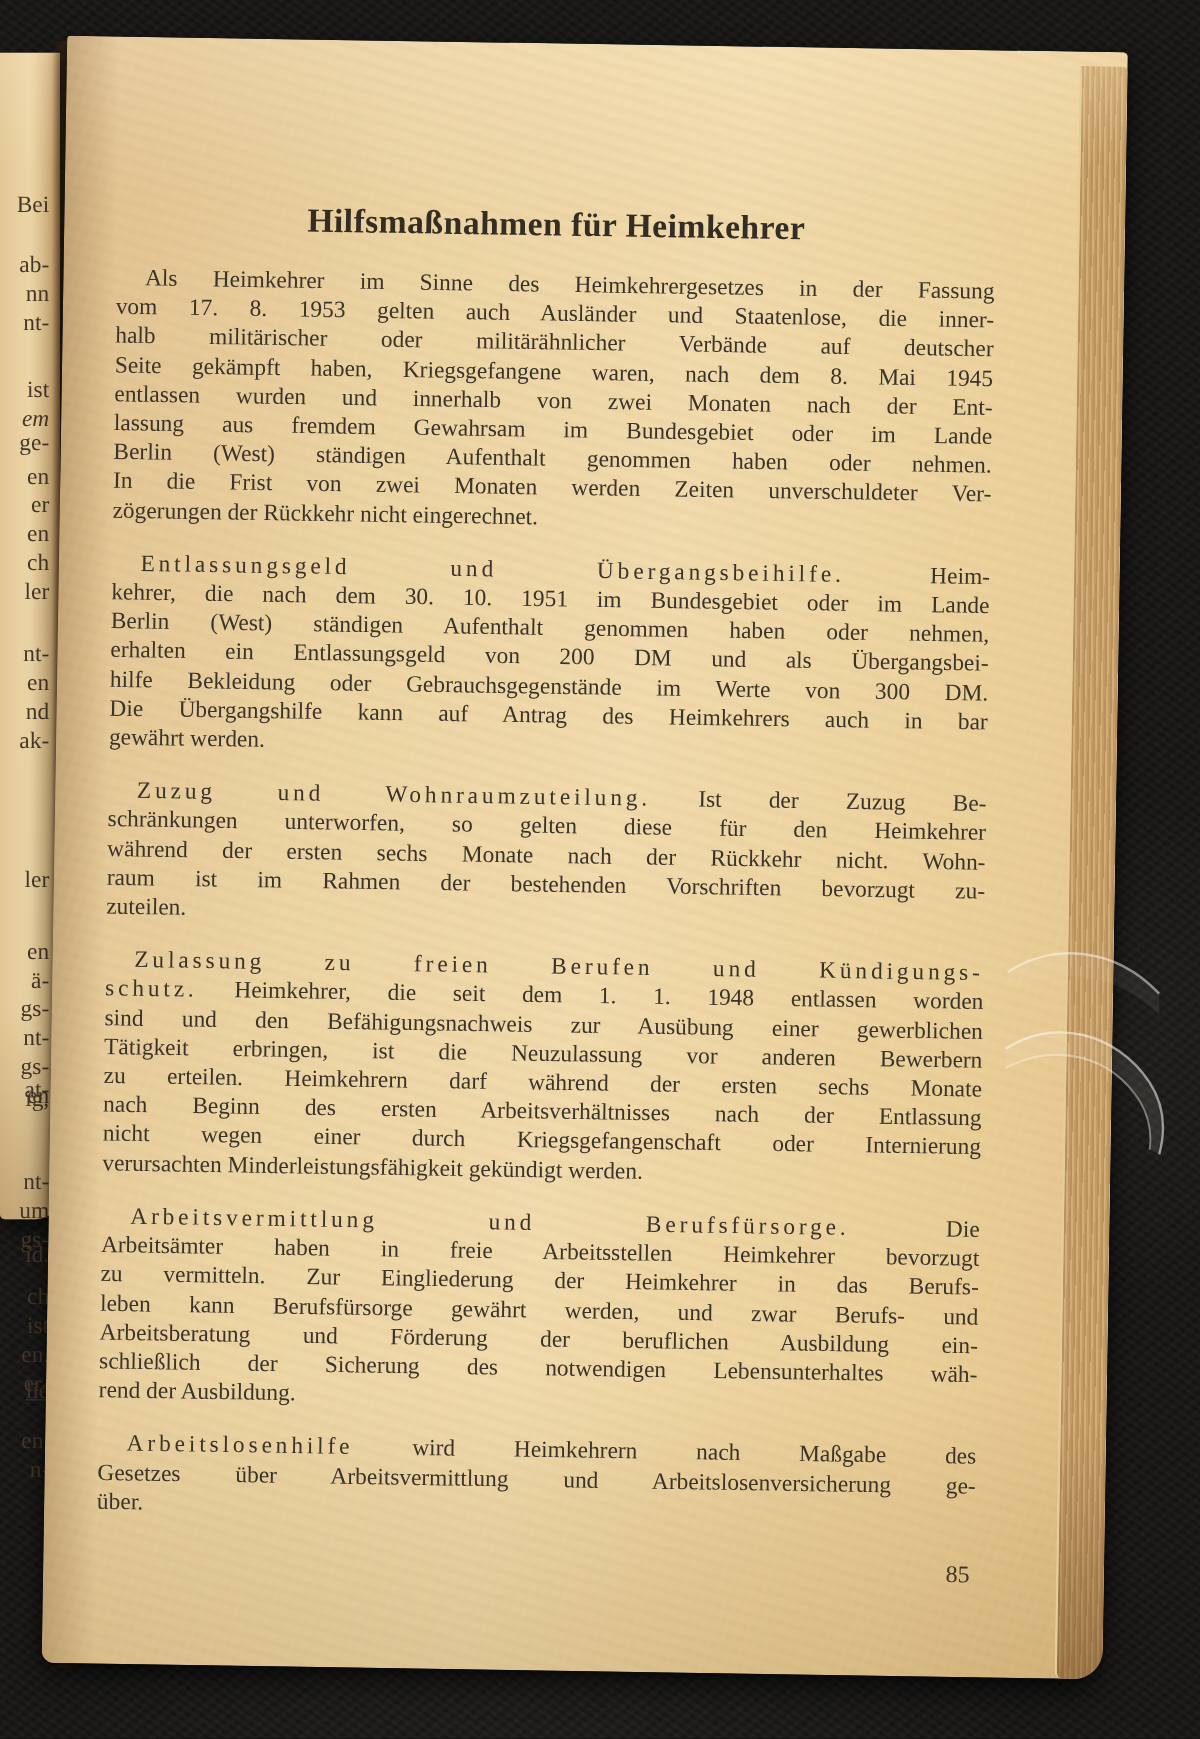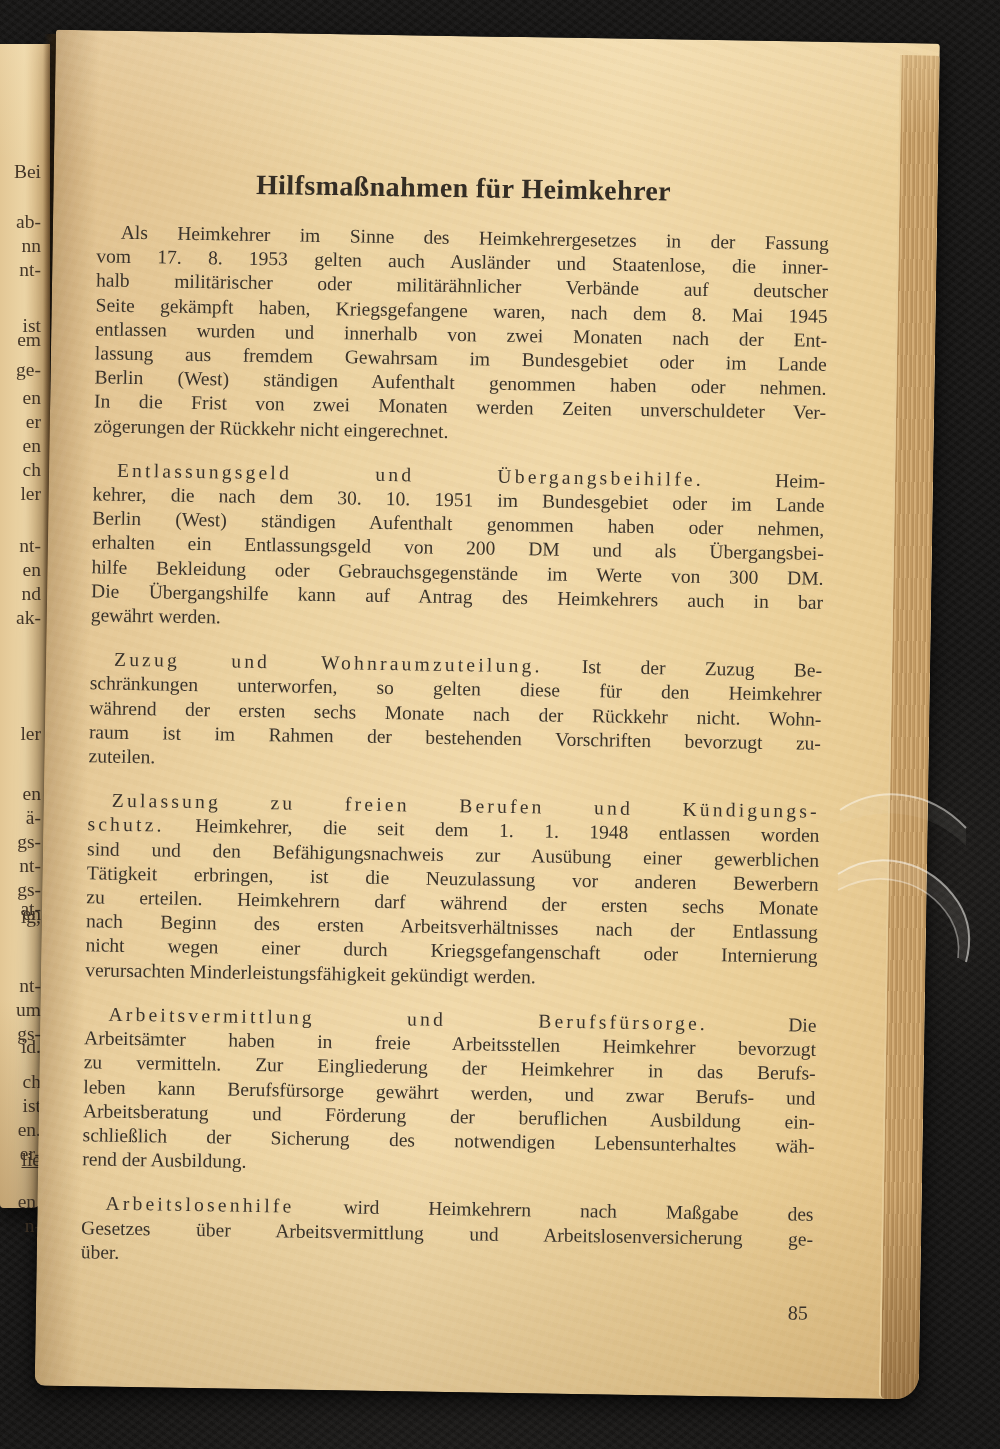--- a/index.html
+++ b/index.html
@@ -9,21 +9,21 @@
     background-image:
       repeating-linear-gradient(35deg, rgba(255,255,255,0.018) 0 3px, rgba(0,0,0,0.028) 3px 6px),
       repeating-linear-gradient(-40deg, rgba(255,255,255,0.014) 0 4px, rgba(0,0,0,0.03) 4px 8px),
       radial-gradient(ellipse 400px 260px at 12% 30%, rgba(86,80,74,.16), transparent 70%),
       radial-gradient(ellipse 500px 300px at 85% 60%, rgba(90,84,76,.13), transparent 70%),
       radial-gradient(ellipse 600px 380px at 45% 92%, rgba(74,70,64,.15), transparent 70%);
     font-family:"Liberation Serif","DejaVu Serif",serif;
   }
   
   .left-sliver{
-    position:absolute;left:0;top:44px;width:50px;height:1164px;z-index:1;
+    position:absolute;left:0;top:44px;width:50px;height:972px;z-index:1;
     background:linear-gradient(90deg,#e3c795 0%,#ecd5a6 50%,#dcba83 85%,#a77d4a 100%);
     border-radius:0 0 20px 4px;
     box-shadow:0 10px 18px rgba(0,0,0,.5);
   }
   .left-sliver .shade{
     position:absolute;inset:0;border-radius:inherit;
     background:linear-gradient(180deg, rgba(255,240,205,.22), transparent 10%, transparent 82%, rgba(110,70,25,.28));
   }
   .frag{
     position:absolute;right:9px;white-space:nowrap;
@@ -89,21 +89,21 @@
 <div id="stage">
 
   <div class="left-sliver">
     <div class="shade"></div>
     <div id="edge-fragments">
         <div class="frag" style="top: 116px;">Bei</div>
         <div class="frag" style="top: 166px;">ab-</div>
         <div class="frag" style="top: 190px;">nn</div>
         <div class="frag" style="top: 214px;">nt-</div>
         <div class="frag" style="top: 270px;">ist</div>
-        <div class="frag" style="top: 284px;">em</div>
+        <div class="frag" style="top: 294px; font-style: italic;">em</div>
         <div class="frag" style="top: 314px;">ge-</div>
         <div class="frag" style="top: 342px;">en</div>
         <div class="frag" style="top: 366px;">er</div>
         <div class="frag" style="top: 390px;">en</div>
         <div class="frag" style="top: 414px;">ch</div>
         <div class="frag" style="top: 438px;">ler</div>
         <div class="frag" style="top: 490px;">nt-</div>
         <div class="frag" style="top: 514px;">en</div>
         <div class="frag" style="top: 538px;">nd</div>
         <div class="frag" style="top: 562px; font-family: Liberation Serif, serif;">ak-</div>

